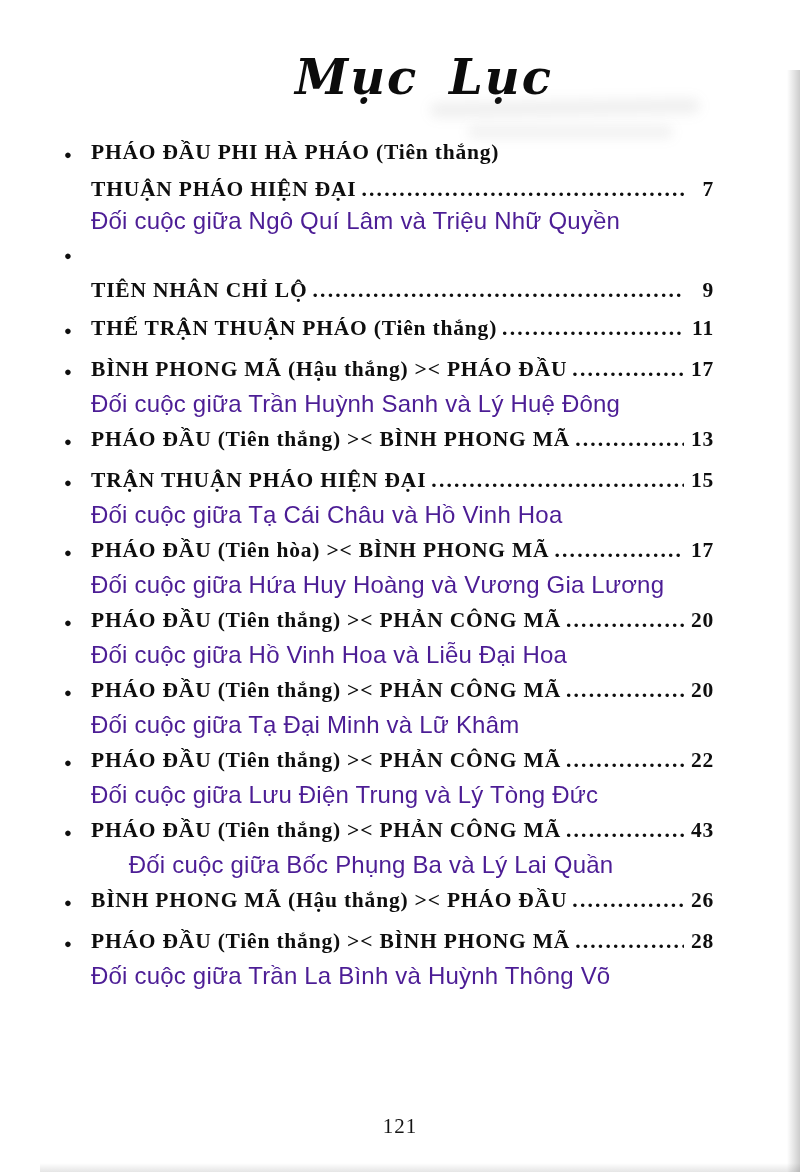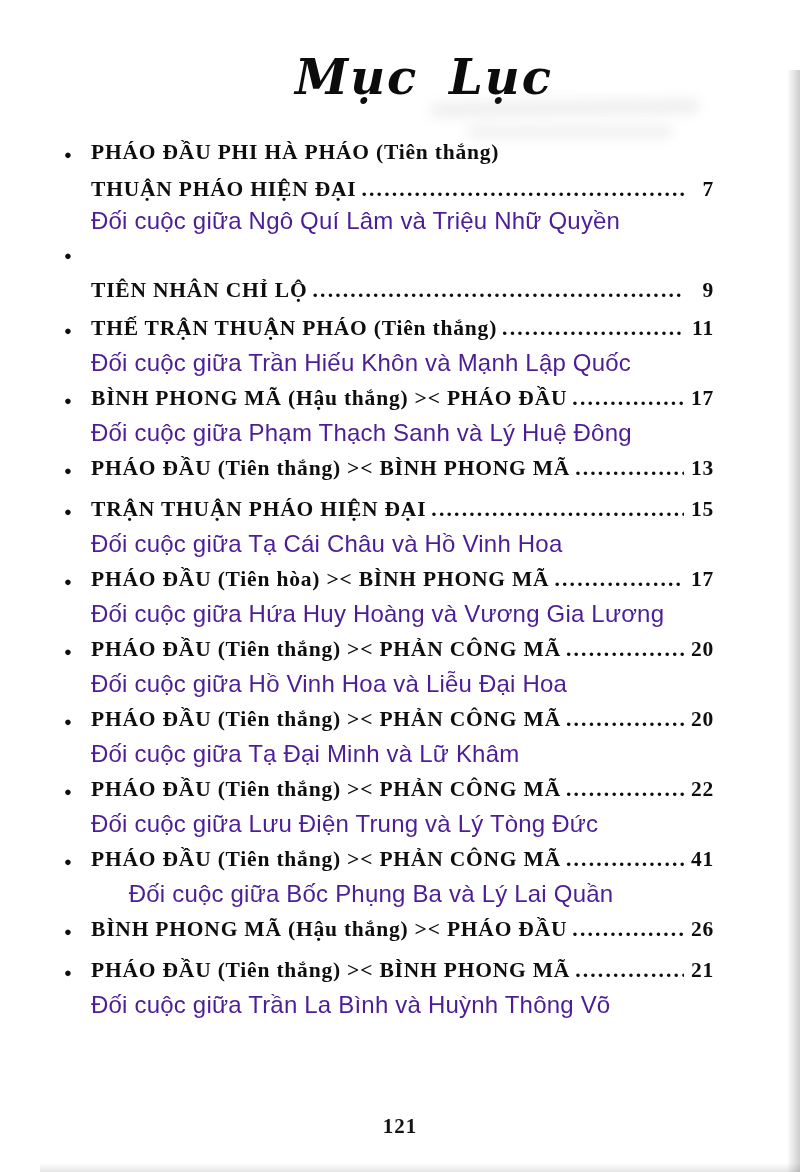--- a/index.html
+++ b/index.html
@@ -83,21 +83,20 @@
   .detail.outdent { margin-left:-36px;text-align:center; }
 
   .footer {
     position:absolute;
     bottom:33px; left:0;
     width:100%;
     text-align:center;
     font-size:21px;
     letter-spacing:1px;
     color:#141414;
-    font-weight:bold;
   }
 </style>
 </head>
 <body>
 
 <div class="page">
   <div class="ghost g1"></div>
   <div class="ghost g2"></div>
 
   <h1 class="title">Mục Lục</h1>
@@ -127,30 +126,29 @@
           <span class="pageno">9</span>
         </div>
       </div>
       <div class="entry">
         <div class="tline">
           <span class="bullet">●</span>
           <span class="ttext">THẾ TRẬN THUẬN PHÁO (Tiên thắng)</span>
           <span class="leader"></span>
           <span class="pageno">11</span>
         </div>
-        <div class="detail">Đối cuộc giữa Trần Hiếu Khôn và Mạnh Lập Quốc</div>
       </div>
       <div class="entry">
         <div class="tline">
           <span class="bullet">●</span>
           <span class="ttext">BÌNH PHONG MÃ (Hậu thắng) &gt;&lt; PHÁO ĐẦU</span>
           <span class="leader"></span>
           <span class="pageno">17</span>
         </div>
-        <div class="detail">Đối cuộc giữa Phạm Thạch Sanh và Lý Huệ Đông</div>
+        <div class="detail">Đối cuộc giữa Trần Huỳnh Sanh và Lý Huệ Đông</div>
       </div>
       <div class="entry">
         <div class="tline">
           <span class="bullet">●</span>
           <span class="ttext">PHÁO ĐẦU (Tiên thắng) &gt;&lt; BÌNH PHONG MÃ</span>
           <span class="leader"></span>
           <span class="pageno">13</span>
         </div>
       </div>
       <div class="entry">
@@ -196,38 +194,38 @@
           <span class="leader"></span>
           <span class="pageno">22</span>
         </div>
         <div class="detail">Đối cuộc giữa Lưu Điện Trung và Lý Tòng Đức</div>
       </div>
       <div class="entry">
         <div class="tline">
           <span class="bullet">●</span>
           <span class="ttext">PHÁO ĐẦU (Tiên thắng) &gt;&lt; PHẢN CÔNG MÃ</span>
           <span class="leader"></span>
-          <span class="pageno">41</span>
+          <span class="pageno">43</span>
         </div>
         <div class="detail outdent">Đối cuộc giữa Bốc Phụng Ba và Lý Lai Quần</div>
       </div>
       <div class="entry">
         <div class="tline">
           <span class="bullet">●</span>
           <span class="ttext">BÌNH PHONG MÃ (Hậu thắng) &gt;&lt; PHÁO ĐẦU</span>
           <span class="leader"></span>
           <span class="pageno">26</span>
         </div>
       </div>
       <div class="entry">
         <div class="tline">
           <span class="bullet">●</span>
           <span class="ttext">PHÁO ĐẦU (Tiên thắng) &gt;&lt; BÌNH PHONG MÃ</span>
           <span class="leader"></span>
-          <span class="pageno">21</span>
+          <span class="pageno">28</span>
         </div>
         <div class="detail">Đối cuộc giữa Trần La Bình và Huỳnh Thông Võ</div>
       </div>
     </div>
 
   <div class="footer">121</div>
 
   <div class="edge-right"></div>
   <div class="edge-bottom"></div>
 </div>

